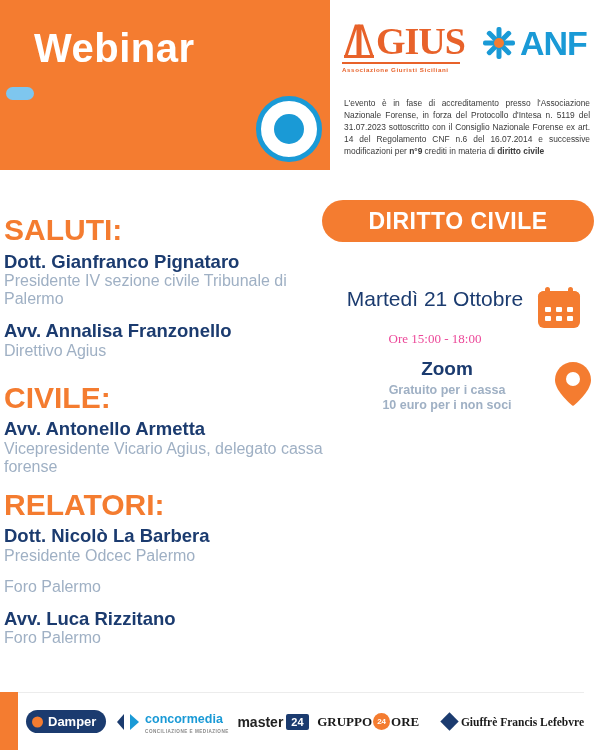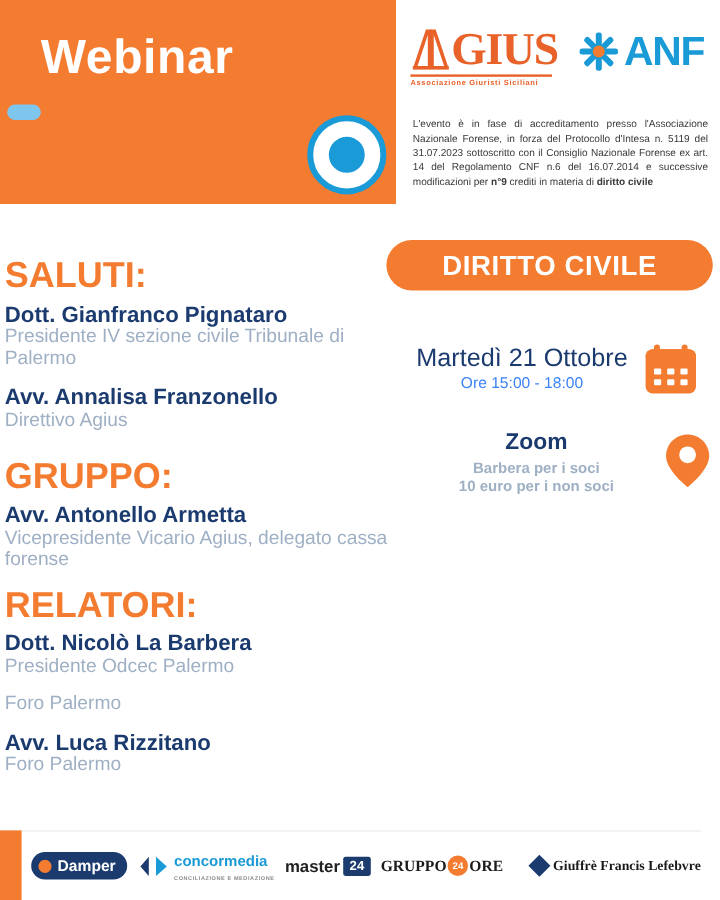--- a/index.html
+++ b/index.html
@@ -189,23 +189,24 @@
   }
   .date-main {
     font-size: 21px;
     font-weight: normal;
     color: #1b3b6f;
     line-height: 1.08;
     padding-right: 60px;
   }
   .date-time {
     font-size: 13px;
-    color: #3b82f6;
-    margin-top: 0;
+    color: #ec4899;
+    margin-top: 20px;
     padding-right: 60px;
+    font-family: Liberation Serif, serif;
   }
   .cal-icon {
     position: absolute;
     top: -2px; right: 8px;
     width: 46px; height: 44px;
   }
 
   .zoom-block {
     position: absolute;
     top: 358px; left: 353px;
@@ -397,21 +398,21 @@
         <div class="p-name">Dott. Gianfranco Pignataro</div>
         <div class="p-role">Presidente IV sezione civile Tribunale di Palermo</div>
       </div>
       <div class="person">
         <div class="p-name">Avv. Annalisa Franzonello</div>
         <div class="p-role">Direttivo Agius</div>
       </div>
     </div>
 
     <div>
-      <div class="sect-head mt">GRUPPO:</div>
+      <div class="sect-head mt">CIVILE:</div>
       <div class="person">
         <div class="p-name">Avv. Antonello Armetta</div>
         <div class="p-role">Vicepresidente Vicario Agius, delegato cassa forense</div>
       </div>
     </div>
 
     <div>
       <div class="sect-head">RELATORI:</div>
       <div class="person">
         <div class="p-name">Dott. Nicolò La Barbera</div>
@@ -444,21 +445,21 @@
           <rect x="20" y="30" width="6" height="5" rx="1"></rect>
           <rect x="31" y="30" width="6" height="5" rx="1"></rect>
         </g>
       </svg>
     </div>
   </div>
 
   <div class="zoom-block">
     <div class="zoom-title">Zoom</div>
     <div class="zoom-price">
-      <div>Barbera per i soci</div>
+      <div>Gratuito per i cassa</div>
       <div>10 euro per i non soci</div>
     </div>
     <div class="pin-icon">
       <svg width="40" height="48" viewBox="0 0 40 48">
         <path d="M20 2 C10 2 2 10 2 20 C2 32 20 46 20 46 C20 46 38 32 38 20 C38 10 30 2 20 2 Z" fill="#f47c30"></path>
         <circle cx="20" cy="19" r="7" fill="#ffffff"></circle>
       </svg>
     </div>
   </div>
 

